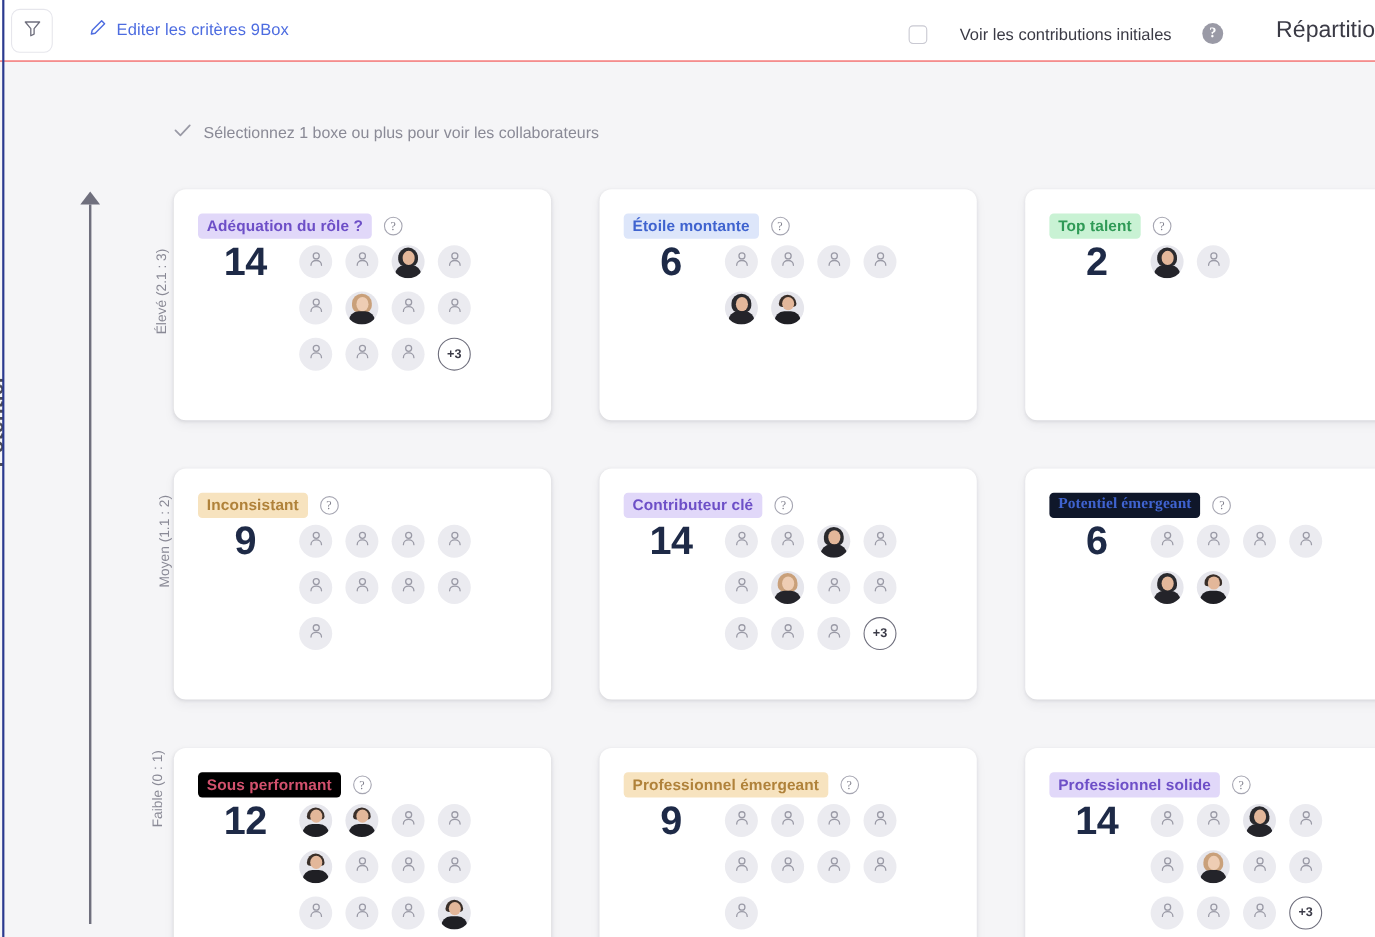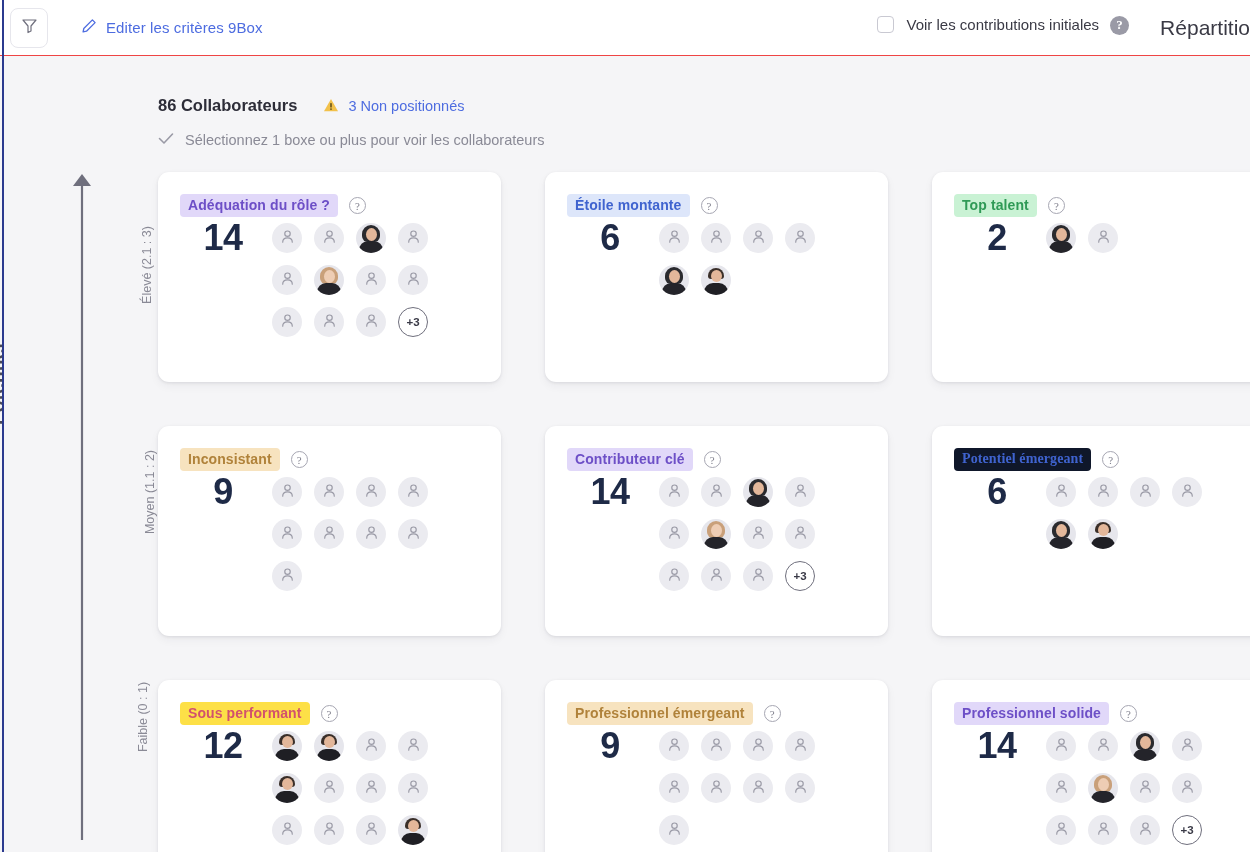--- a/index.html
+++ b/index.html
@@ -39,22 +39,22 @@
     cursor: pointer;
   }
   .edit-link {
     display: flex; align-items: center; gap: 9px;
     margin-left: 33px; cursor: pointer;
   }
   .edit-link .lbl {
     color: #4d6ce0; font-size: 15px; letter-spacing: .1px;
   }
   .topbar-right {
-    margin-left: auto; display: flex; align-items: flex-start;
-    padding-right: 0px; gap: 0;
+    margin-left: auto; display: flex; align-items: flex-end;
+    padding-right: 0px; gap: 17px;
   }
   .checkbox-box {
     width: 17px; height: 17px;
     border: 1.5px solid #c9c9d2; border-radius: 4px;
     background: #fff; cursor: pointer;
   }
   .cb-label {
     margin-left: 13px; font-size: 15px; color: #3a3a45;
   }
   .help-dot {
@@ -226,31 +226,20 @@
 
     <div class="topbar-right">
       <span class="checkbox-box"></span>
       <span class="cb-label">Voir les contributions initiales</span>
       <span class="help-dot">?</span>
       <span class="repartition">Répartitio</span>
     </div>
   </div>
 
   <div class="head-block">
-    <div class="head-row1">
-      <span class="head-count">86 Collaborateurs</span>
-      <span class="warn-icon">
-        <svg width="16" height="15" viewBox="0 0 16 15">
-          <path d="M8 1l7 12.2H1L8 1z" fill="#f2c14b"></path>
-          <rect x="7.25" y="5" width="1.5" height="4.6" rx=".7" fill="#5c4a14"></rect>
-          <circle cx="8" cy="11.1" r=".85" fill="#5c4a14"></circle>
-        </svg>
-      </span>
-      <span class="unpositioned">3 Non positionnés</span>
-    </div>
     <div class="head-row2">
       <span>
         <svg width="16" height="13" viewBox="0 0 16 13" fill="none">
           <path d="M1.5 6.5l4.5 4.5L14.5 2" stroke="#9a9aa6" stroke-width="1.6" stroke-linecap="round" stroke-linejoin="round"></path>
         </svg>
       </span>
       <span class="txt">Sélectionnez 1 boxe ou plus pour voir les collaborateurs</span>
     </div>
   </div>
 
@@ -619,21 +608,21 @@
                 <span class="body"></span>
               </span>
             </div>
             <span style="width: 30px; height: 30px;"></span>
             <span style="width: 30px; height: 30px;"></span>
           </div>
         </div>
       </div>
       <div class="card">
         <div class="badge-row">
-          <span class="badge" style="background: #fde047; color: rgb(210, 81, 109);">Sous performant</span>
+          <span class="badge" style="background: #000000; color: rgb(210, 81, 109);">Sous performant</span>
           <span class="badge-help">?</span>
         </div>
         <div class="card-body">
           <div class="big-num" style="color: rgb(30, 42, 71);">12</div>
           <div class="avatars">
             <div class="av photo">
               <span class="pt male">
                 <span class="hair"></span>
                 <span class="face"></span>
                 <span class="body"></span>

